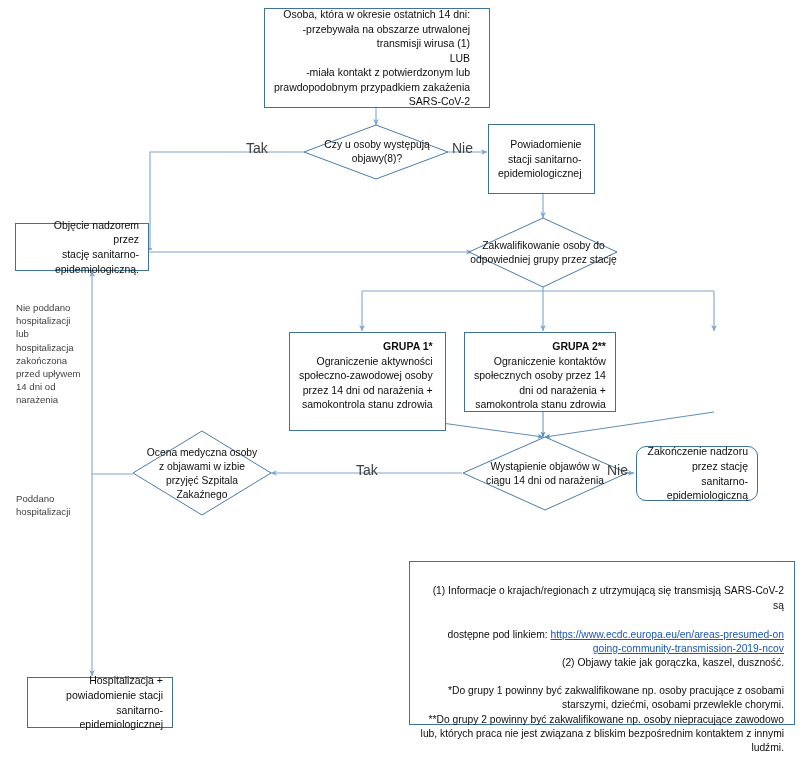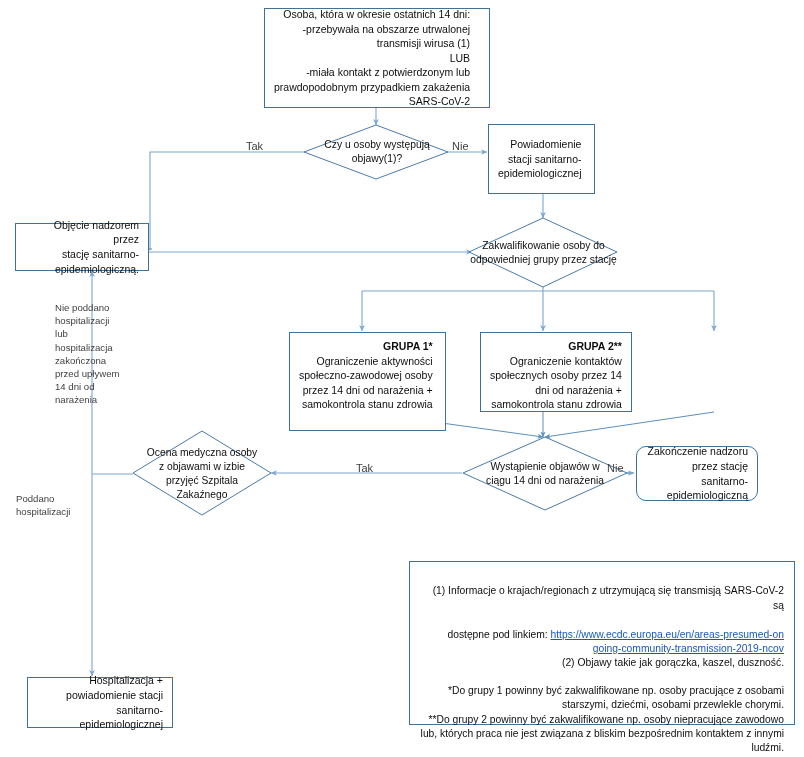--- a/index.html
+++ b/index.html
@@ -59,21 +59,21 @@
     justify-content: center;
     text-align: center;
     font-size: 10.3px;
     line-height: 14px;
     color: #0d0d0d;
     white-space: pre-line;
     pointer-events: none;
   }
   .edge-label {
     position: absolute;
-    font-size: 11px;
+    font-size: 14px;
     color: #3f3f3f;
     white-space: nowrap;
   }
   .side-note {
     position: absolute;
     font-size: 9.6px;
     line-height: 13.2px;
     color: #3f3f3f;
     white-space: pre-line;
   }
@@ -162,21 +162,21 @@
 -przebywała na obszarze utrwalonej
 transmisji wirusa (1)
 LUB
 -miała kontakt z potwierdzonym lub
 prawdopodobnym przypadkiem zakażenia
 SARS-CoV-2</div>
   </div>
 
   <div class="diamond-label" style="left:306px; top:131px; width:142px; height:42px;">
     <span>Czy u osoby występują
-objawy(1)?</span>
+objawy(8)?</span>
   </div>
 
   <div class="node box" style="left:488px; top:124px; width:107px; height:70px;">
     <div class="txt">Powiadomienie
 stacji sanitarno-
 epidemiologicznej</div>
   </div>
 
   <div class="node box" style="left:15px; top:223px; width:134px; height:48px;padding-left:19px;">
     <div class="txt">Objęcie nadzorem przez
@@ -190,21 +190,21 @@
   </div>
 
   <div class="node box" style="left:289px; top:332px; width:157px; height:99px; align-items:flex-start;">
     <div class="txt"><span class="bold-head">GRUPA 1*</span><span>
 Ograniczenie aktywności
 społeczno-zawodowej osoby
 przez 14 dni od narażenia +
 samokontrola stanu zdrowia</span></div>
   </div>
 
-  <div class="node box" style="left:480px; top:332px; width:152px; height:80px; align-items:flex-start;">
+  <div class="node box" style="left:464px; top:332px; width:152px; height:80px; align-items:flex-start;">
     <div class="txt"><span class="bold-head">GRUPA 2**</span><span>
 Ograniczenie kontaktów
 społecznych osoby przez 14
 dni od narażenia +
 samokontrola stanu zdrowia</span></div>
   </div>
 
 
   <div class="diamond-label" style="left:140px; top:445px; width:124px; height:58px;">
     <span>Ocena medyczna osoby
@@ -228,21 +228,21 @@
     <div class="txt">Hospitalizacja +
 powiadomienie stacji
 sanitarno-epidemiologicznej</div>
   </div>
 
   <div class="edge-label" style="left:246px; top:140px;">Tak</div>
   <div class="edge-label" style="left:452px; top:140px;">Nie</div>
   <div class="edge-label" style="left:356px; top:462px;">Tak</div>
   <div class="edge-label" style="left:607px; top:462px;">Nie</div>
 
-  <div class="side-note" style="left:16px; top:301px; width:76px;margin-left:39px;">Nie poddano
+  <div class="side-note" style="left:16px; top:301px; width:76px;">Nie poddano
 hospitalizacji
 lub
 hospitalizacja
 zakończona
 przed upływem
 14 dni od
 narażenia</div>
   <div class="side-note" style="left:16px; top:492px; width:76px;">Poddano
 hospitalizacji</div>
 

